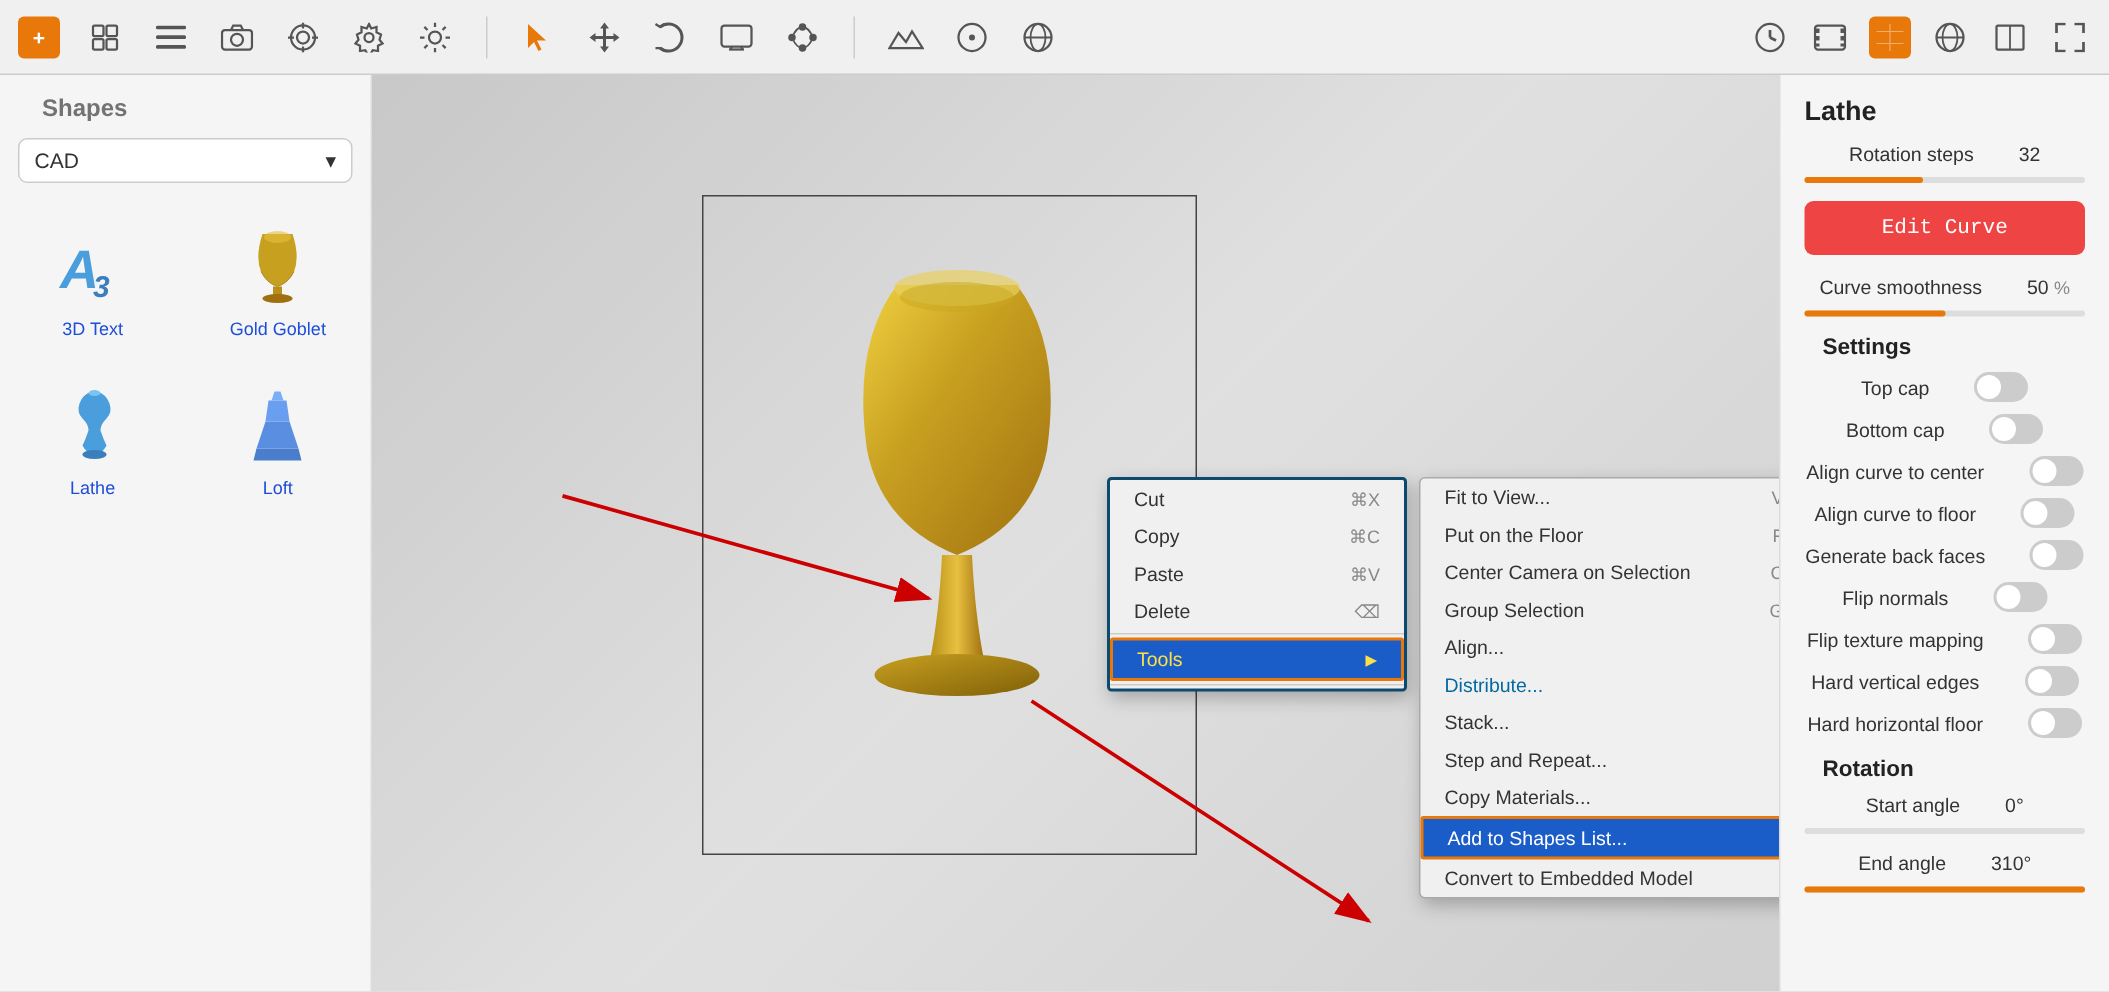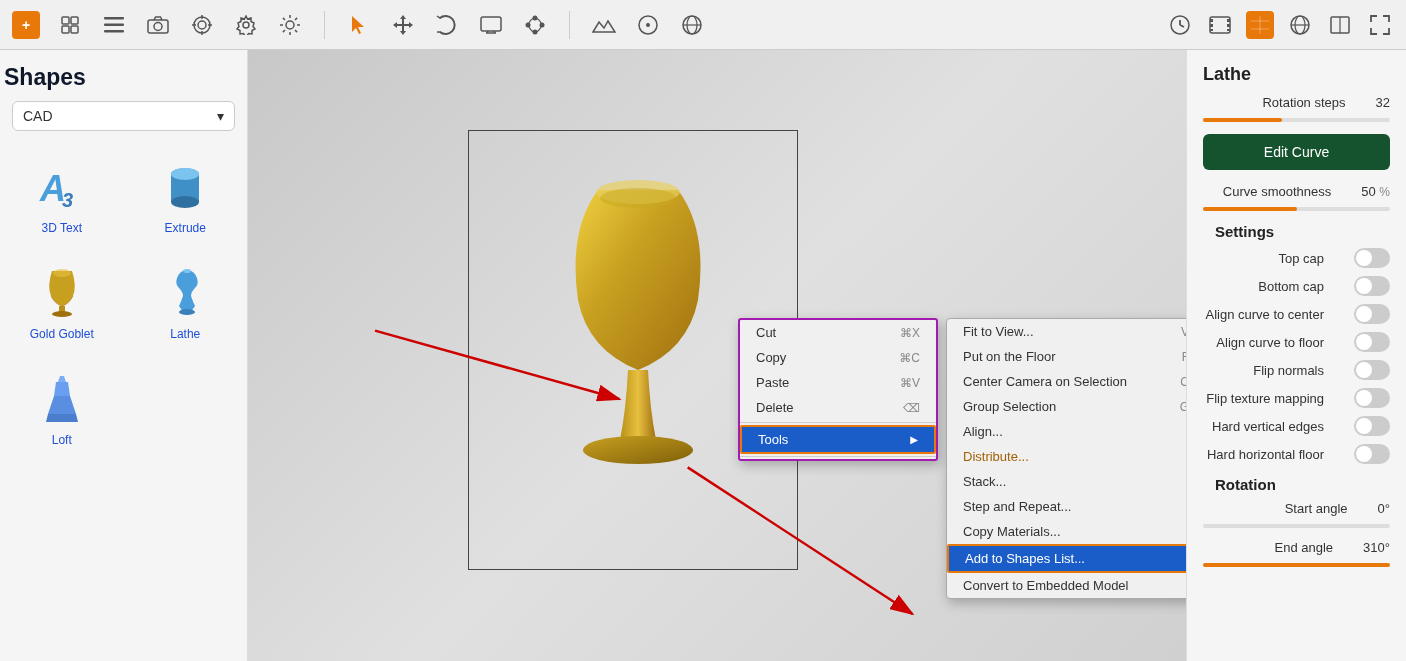--- a/index.html
+++ b/index.html
@@ -11,57 +11,57 @@
     .toolbar-separator { width: 1px; height: 28px; background: #ccc; margin: 0 4px; }
     .toolbar-icon-orange { color: #e8780a; font-size: 18px; }
     .toolbar-right { margin-left: auto; display: flex; align-items: center; gap: 12px; }
     .toolbar-cube { width: 28px; height: 28px; background: #e8780a; border-radius: 4px; display: flex; align-items: center; justify-content: center; color: white; font-size: 14px; font-weight: bold; }
 
     
     .main { display: flex; flex: 1; overflow: hidden; }
 
     
     .sidebar { width: 248px; background: #f5f5f5; border-right: 1px solid #ddd; display: flex; flex-direction: column; overflow-y: auto; }
-    .sidebar-title { font-size: 23px; font-weight: 600; color: #0f172a; padding: 14px 4px 10px; }
+    .sidebar-title { font-size: 16px; font-weight: 600; color: #737373; padding: 14px 28px 10px; }
     .sidebar-dropdown { margin: 0 12px 12px; background: white; border: 1px solid #ccc; border-radius: 6px; padding: 6px 10px; font-size: 14px; color: #333; display: flex; align-items: center; justify-content: space-between; cursor: pointer; gap: 32px; }
     .sidebar-grid { display: grid; grid-template-columns: 1fr 1fr; gap: 0; }
     .shape-item { display: flex; flex-direction: column; align-items: center; padding: 14px 8px; cursor: pointer; border-radius: 6px; }
     .shape-icon { width: 60px; height: 60px; display: flex; align-items: center; justify-content: center; }
     .shape-label { font-size: 12px; color: #1d4ed8; margin-top: 4px; text-align: center; }
 
     
     .viewport { flex: 1; position: relative; background: #d8d8d8; overflow: hidden; }
     .viewport-grid { position: absolute; inset: 0; background-image: linear-gradient(rgba(150,150,150,0.3) 1px, transparent 1px), linear-gradient(90deg, rgba(150,150,150,0.3) 1px, transparent 1px); background-size: 40px 40px; }
 
     
     .context-menu { position: absolute; top: 270px; left: 500px; background: #f0f0f0; border: 1px solid #aaa; border-radius: 4px; box-shadow: 2px 4px 12px rgba(0,0,0,0.25); min-width: 200px; font-size: 13px; z-index: 100; }
     .ctx-item { display: flex; align-items: center; justify-content: space-between; padding: 5px 16px; color: #333; cursor: pointer; }
-    .ctx-item.highlighted { background: #1a5cc8; color: #ffffff; border-radius: 2px; }
+    .ctx-item.highlighted { background: #1a5cc8; color: #fde047; border-radius: 2px; }
     .ctx-shortcut { color: #888; font-size: 12px; }
     .ctx-arrow { font-size: 10px; }
     .ctx-separator { height: 1px; background: #ccc; margin: 2px 0; }
-    .ctx-highlighted-border { border: 2px solid #a21caf; border-radius: 3px; }
+    .ctx-highlighted-border { border: 2px solid #0c4a6e; border-radius: 3px; }
 
     
     .sub-menu { position: absolute; top: 270px; left: 700px; background: #f0f0f0; border: 1px solid #aaa; border-radius: 4px; box-shadow: 2px 4px 12px rgba(0,0,0,0.25); min-width: 260px; font-size: 13px; z-index: 101; }
     .sub-item { display: flex; align-items: center; justify-content: space-between; padding: 5px 16px; color: #333; cursor: pointer; }
-    .sub-item.disabled { color: #a16207; }
+    .sub-item.disabled { color: #0369a1; }
     .sub-item.active { background: #1a5cc8; color: white; border-radius: 2px; }
     .sub-shortcut { font-size: 12px; color: #888; }
 
     
     .right-panel { width: 220px; background: #f5f5f5; border-left: 1px solid #ddd; overflow-y: auto; padding: 14px 16px; }
     .panel-section-title { font-size: 18px; font-weight: 600; color: #222; margin-bottom: 10px; }
-    .panel-row { display: flex; align-items: center; justify-content: flex-end; margin-bottom: 8px; gap: 30px; }
+    .panel-row { display: flex; align-items: center; justify-content: center; margin-bottom: 8px; gap: 30px; }
     .panel-label { font-size: 13px; color: #333; }
     .panel-value { font-size: 13px; color: #333; font-weight: 500; }
     .panel-slider-container { margin-bottom: 12px; }
     .panel-slider { width: 100%; height: 4px; background: #ddd; border-radius: 2px; position: relative; margin-top: 4px; }
     .panel-slider-fill { height: 4px; background: #e8780a; border-radius: 2px; }
-    .edit-curve-btn { width: 100%; background: #14532d; color: white; border: none; border-radius: 6px; padding: 10px; font-size: 14px; font-weight: 500; cursor: pointer; margin-bottom: 14px; text-align: center; }
+    .edit-curve-btn { width: 100%; background: #ef4444; color: white; border: none; border-radius: 6px; padding: 10px; font-size: 14px; font-weight: 500; cursor: pointer; margin-bottom: 14px; text-align: center; font-family: Liberation Mono, monospace; }
     .subsection-title { font-size: 15px; font-weight: 600; color: #222; margin: 12px 12px 8px; }
 
     
     .toggle { width: 36px; height: 20px; background: #ccc; border-radius: 10px; position: relative; cursor: pointer; flex-shrink: 0; }
     .toggle::after { content: ''; position: absolute; width: 16px; height: 16px; background: white; border-radius: 50%; top: 2px; left: 2px; transition: left 0.2s; }
 
     .percent-label { font-size: 12px; color: #888; }
 
     
     svg.goblet { width: 50px; height: 55px; }
@@ -245,31 +245,20 @@
       <div class="shape-item">
         <div class="shape-icon">
           <svg width="52" height="52" viewBox="0 0 52 52">
             <text x="4" y="40" font-size="36" font-weight="900" font-style="italic" fill="#4a9edc" font-family="Arial">A</text>
             <text x="26" y="46" font-size="20" font-weight="900" font-style="italic" fill="#3a7ebc" font-family="Arial">3</text>
           </svg>
         </div>
         <span class="shape-label">3D Text</span>
       </div>
 
-      <div class="shape-item">
-        <div class="shape-icon">
-          <svg class="extrude-shape" viewBox="0 0 48 55">
-            <ellipse cx="24" cy="14" rx="14" ry="6" fill="#5aaee0"></ellipse>
-            <rect x="10" y="14" width="28" height="28" fill="#4090c8"></rect>
-            <ellipse cx="24" cy="42" rx="14" ry="6" fill="#3070a0"></ellipse>
-            <ellipse cx="24" cy="14" rx="14" ry="6" fill="#7bc4f0"></ellipse>
-          </svg>
-        </div>
-        <span class="shape-label">Extrude</span>
-      </div>
 
       <div class="shape-item">
         <div class="shape-icon">
           <svg class="goblet" viewBox="0 0 50 55">
             <path d="M15 5 Q10 20 14 30 Q18 38 25 40 Q32 38 36 30 Q40 20 35 5 Z" fill="#c8a020"></path>
             <path d="M14 30 Q18 38 25 40 Q32 38 36 30" fill="none" stroke="#a07010" stroke-width="0.5"></path>
             <rect x="22" y="40" width="6" height="8" fill="#b89018"></rect>
             <ellipse cx="25" cy="48" rx="10" ry="3" fill="#a07010"></ellipse>
             <ellipse cx="25" cy="7" rx="9" ry="4" fill="#e8c040" opacity="0.6"></ellipse>
           </svg>
@@ -468,20 +457,24 @@
     </div>
     <div class="panel-row">
       <span class="panel-label">Align curve to center</span>
       <div class="toggle"></div>
     </div>
     <div class="panel-row">
       <span class="panel-label">Align curve to floor</span>
       <div class="toggle"></div>
     </div>
     <div class="panel-row">
+      <span class="panel-label">Generate back faces</span>
+      <div class="toggle"></div>
+    </div>
+    <div class="panel-row">
       <span class="panel-label">Flip normals</span>
       <div class="toggle"></div>
     </div>
     <div class="panel-row">
       <span class="panel-label">Flip texture mapping</span>
       <div class="toggle"></div>
     </div>
     <div class="panel-row">
       <span class="panel-label">Hard vertical edges</span>
       <div class="toggle"></div>

